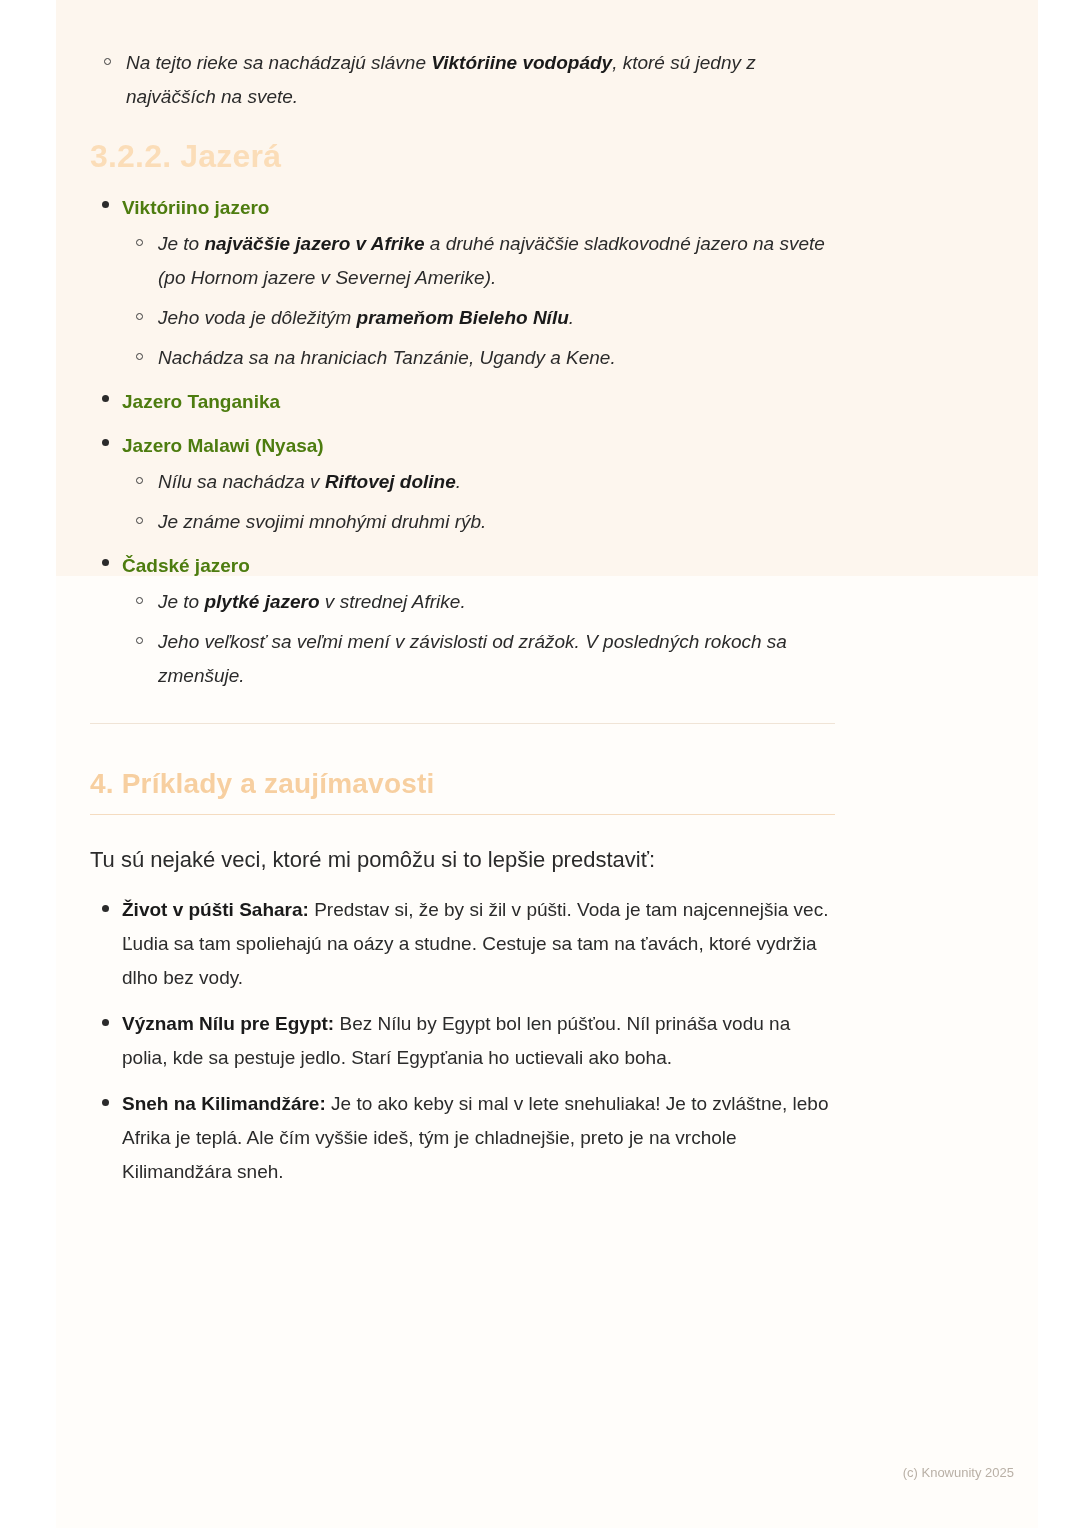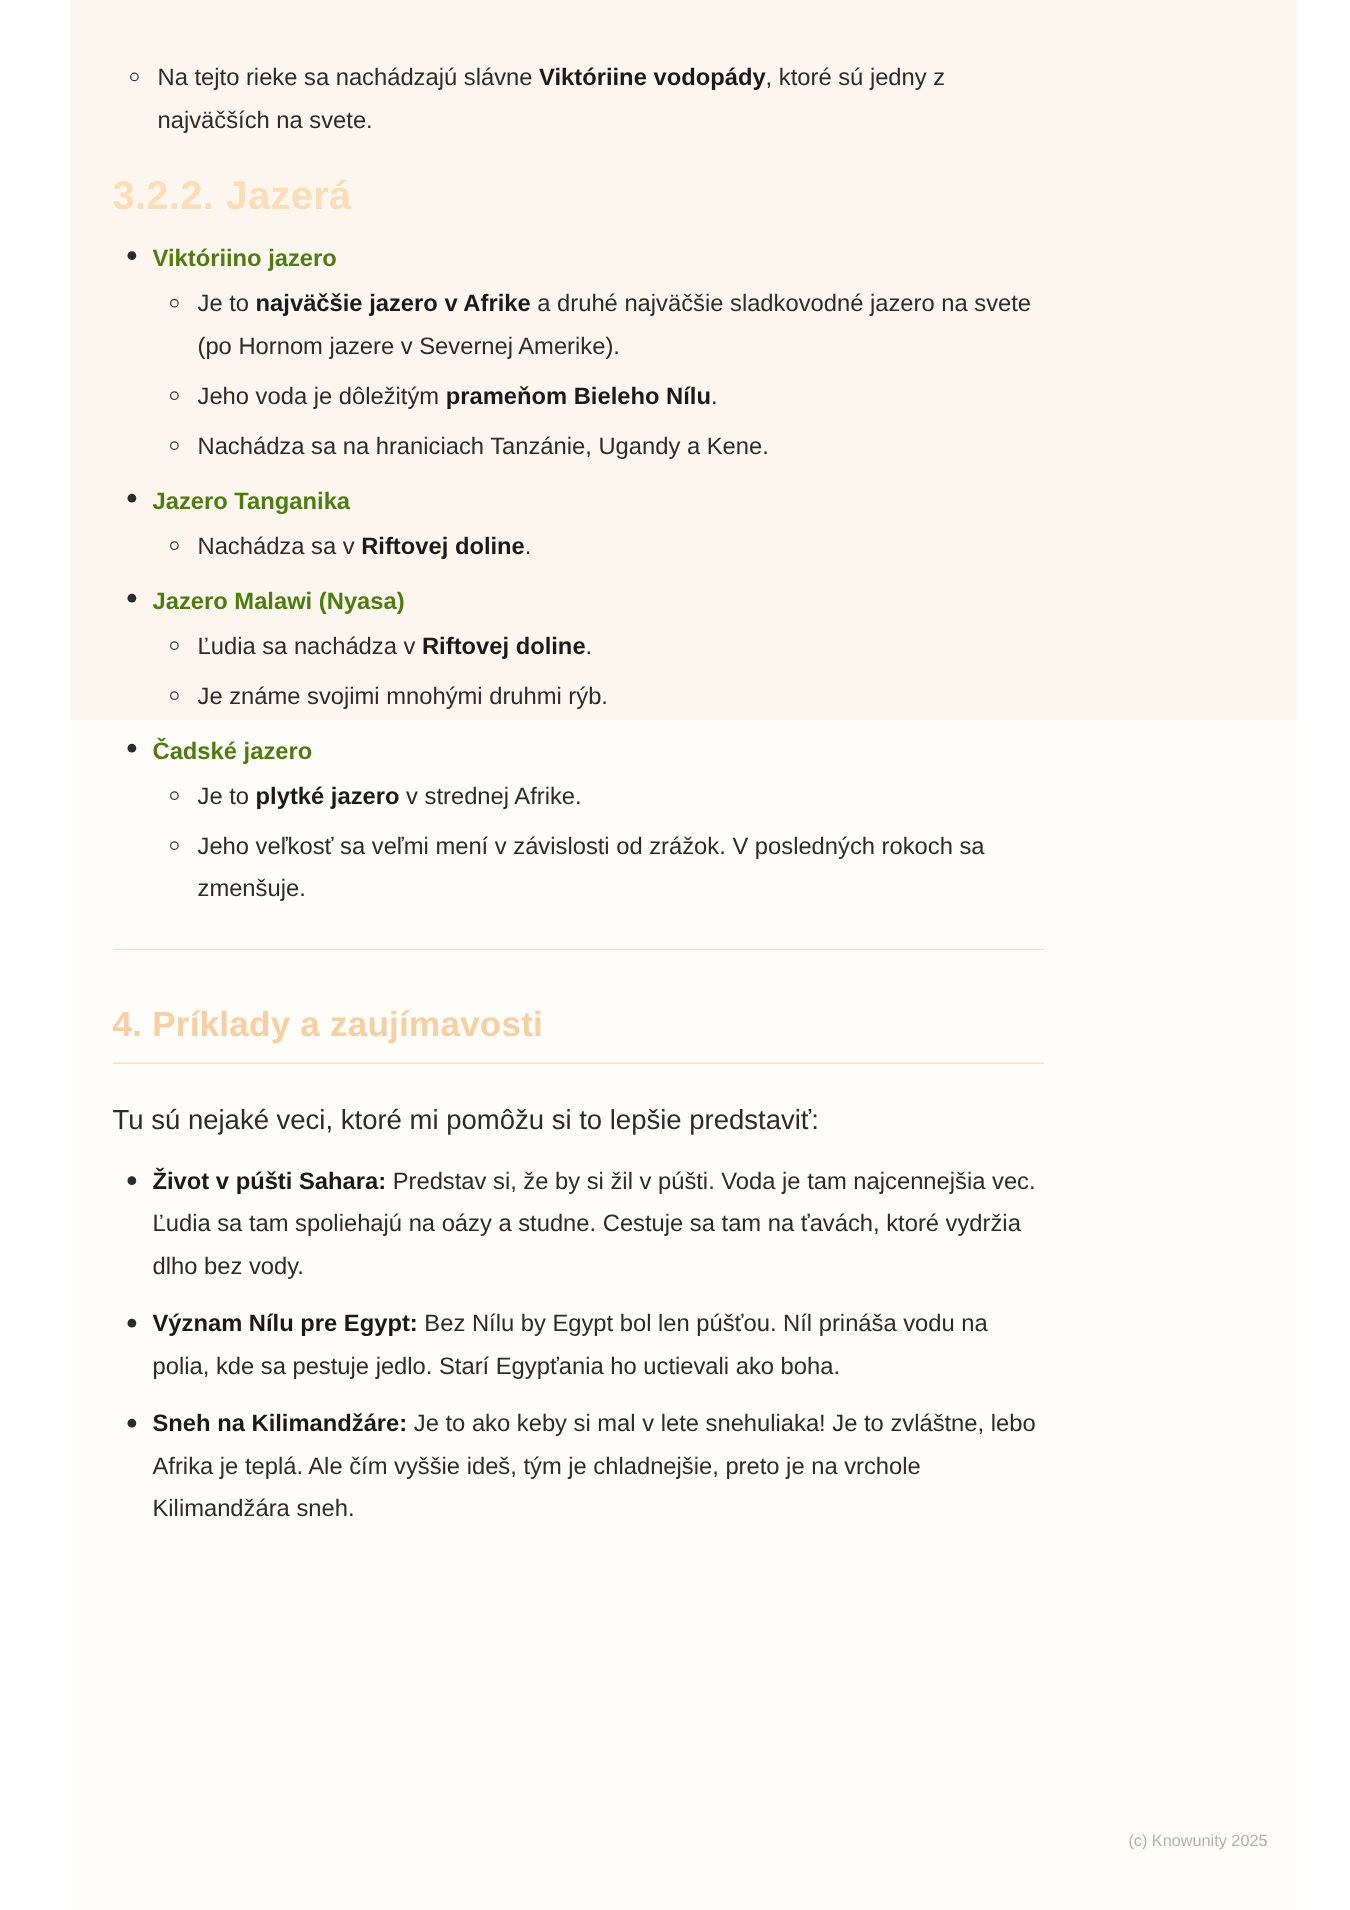--- a/index.html
+++ b/index.html
@@ -80,20 +80,21 @@
   .l1text {
     font-size: 19px;
     line-height: 34px;
     font-weight: bold;
     color: #4d7c0f;
   }
   ul.lvl2 {
     list-style: none;
     margin: 2px 0 10px 0;
     padding: 0;
+    font-style: italic;
   }
   ul.lvl2 > li {
     position: relative;
     padding-left: 36px;
     margin-bottom: 6px;
   }
   ul.lvl2 > li > .bullet-hollow {
     position: absolute;
     left: 14px;
     top: 12px;
@@ -213,34 +214,30 @@
               <span class="bullet-hollow"></span>
               <span class="l2text"><span>Nachádza sa na hraniciach Tanzánie, Ugandy a Kene.</span><b></b><span></span></span>
             </li>
           </ul>
         </li>
 
         <li>
           <span class="bullet"></span>
           <span class="l1text">Jazero Tanganika</span>
           <ul class="lvl2">
-            <li>
-              <span class="bullet-hollow"></span>
-              <span class="l2text"><span>Nachádza sa v </span><b>Riftovej doline</b><span>.</span></span>
-            </li>
           </ul>
         </li>
 
         <li>
           <span class="bullet"></span>
           <span class="l1text">Jazero Malawi (Nyasa)</span>
           <ul class="lvl2">
             <li>
               <span class="bullet-hollow"></span>
-              <span class="l2text"><span>Ľudia sa nachádza v </span><b>Riftovej doline</b><span>.</span></span>
+              <span class="l2text"><span>Nílu sa nachádza v </span><b>Riftovej doline</b><span>.</span></span>
             </li>
             <li>
               <span class="bullet-hollow"></span>
               <span class="l2text"><span>Je známe svojimi mnohými druhmi rýb.</span><b></b><span></span></span>
             </li>
           </ul>
         </li>
 
         <li>
           <span class="bullet"></span>

